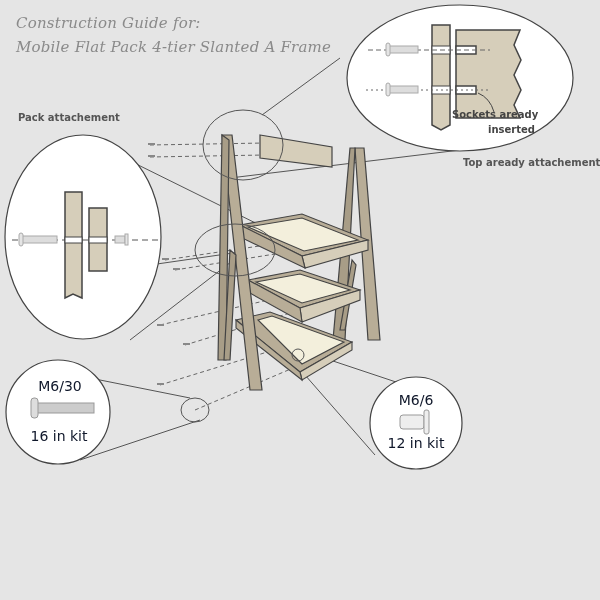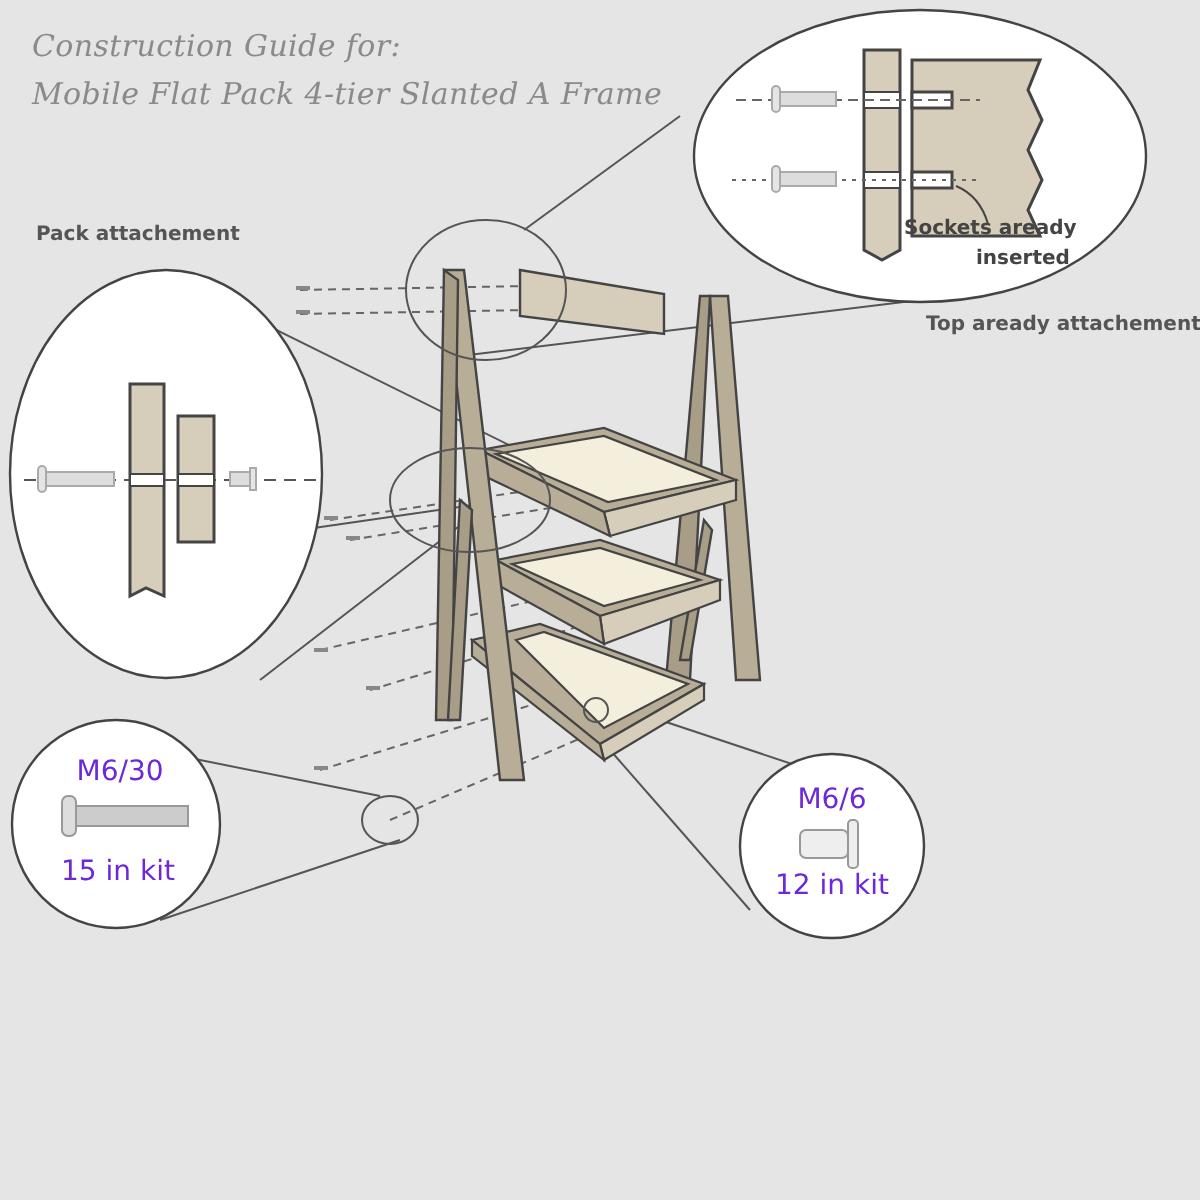--- a/index.html
+++ b/index.html
@@ -1,21 +1,21 @@
 <!DOCTYPE html>
 <html><head>
   <meta charset="utf-8">
   <style>
     html, body { margin: 0; padding: 0; }
     body { width: 600px; height: 600px; background: #e5e5e5; position: relative; overflow: hidden; font-family: "DejaVu Sans", sans-serif; }
     .title { position: absolute; left: 16px; color: #8a8a8a; font-family: "DejaVu Serif", serif; font-style: italic; font-size: 15px; letter-spacing: 0.2px; white-space: nowrap; }
     .t1 { top: 14px; }
     .t2 { top: 38px; }
     .label { position: absolute; font-weight: bold; color: #555; font-size: 10px; white-space: nowrap; }
-    .kit-label { position: absolute; color: #6d28d9; font-size: 14px; text-align: center; white-space: nowrap; }
+    .kit-label { position: absolute; color: #0f172a; font-size: 14px; text-align: center; white-space: nowrap; }
     svg.diagram { position: absolute; left: 0; top: 0; }
   </style>
 </head>
 <body>
 
 <svg class="diagram" width="600" height="600" viewBox="0 0 600 600">
 
   <g stroke="#555" stroke-width="1" fill="none">
     <line x1="340" y1="58" x2="262" y2="115"></line>
     <line x1="460" y1="150" x2="230" y2="178"></line>
@@ -134,15 +134,15 @@
 
 <div class="title t1">Construction Guide for:</div>
 <div class="title t2">Mobile Flat Pack 4-tier Slanted A Frame</div>
 
 <div class="label" style="left:18px; top:112px;">Pack attachement</div>
 <div class="label" style="left:463px; top:157px;">Top aready attachement</div>
 <div class="label" style="left:452px; top:109px; color:#444;">Sockets aready</div>
 <div class="label" style="left:452px; top:124px; color:#444;margin-left:36px;">inserted</div>
 
 <div class="kit-label" style="left:38px; top:378px; width:44px;">M6/30</div>
-<div class="kit-label" style="left:22px; top:428px; width:74px;">15 in kit</div>
+<div class="kit-label" style="left:22px; top:428px; width:74px;">16 in kit</div>
 <div class="kit-label" style="left:392px; top:392px; width:48px;">M6/6</div>
 <div class="kit-label" style="left:379px; top:435px; width:74px;">12 in kit</div>
 
 </body></html>

